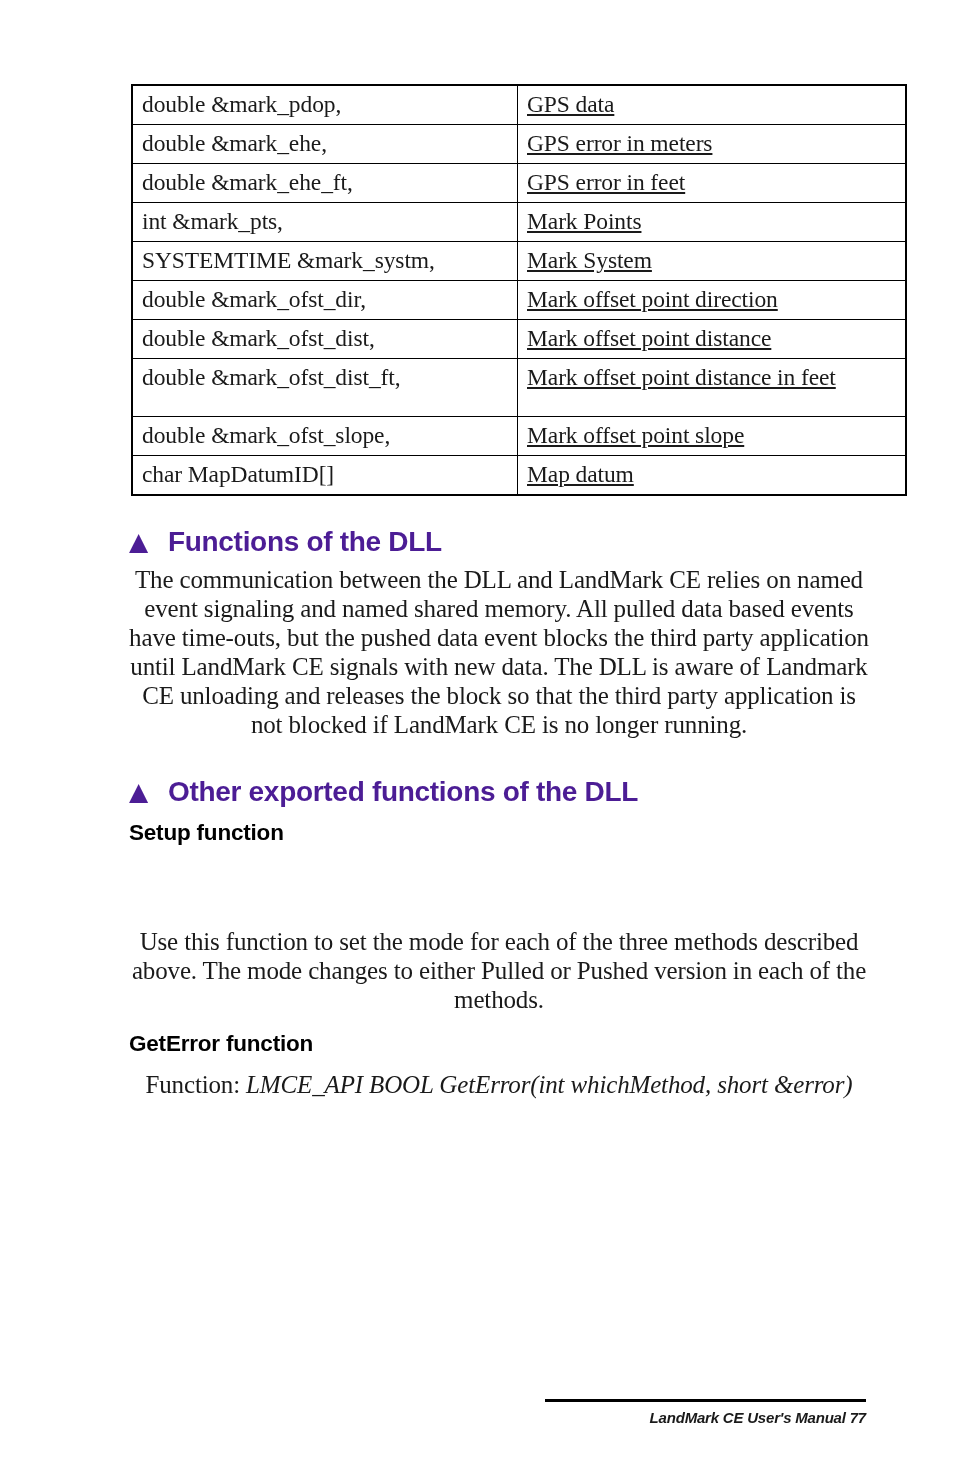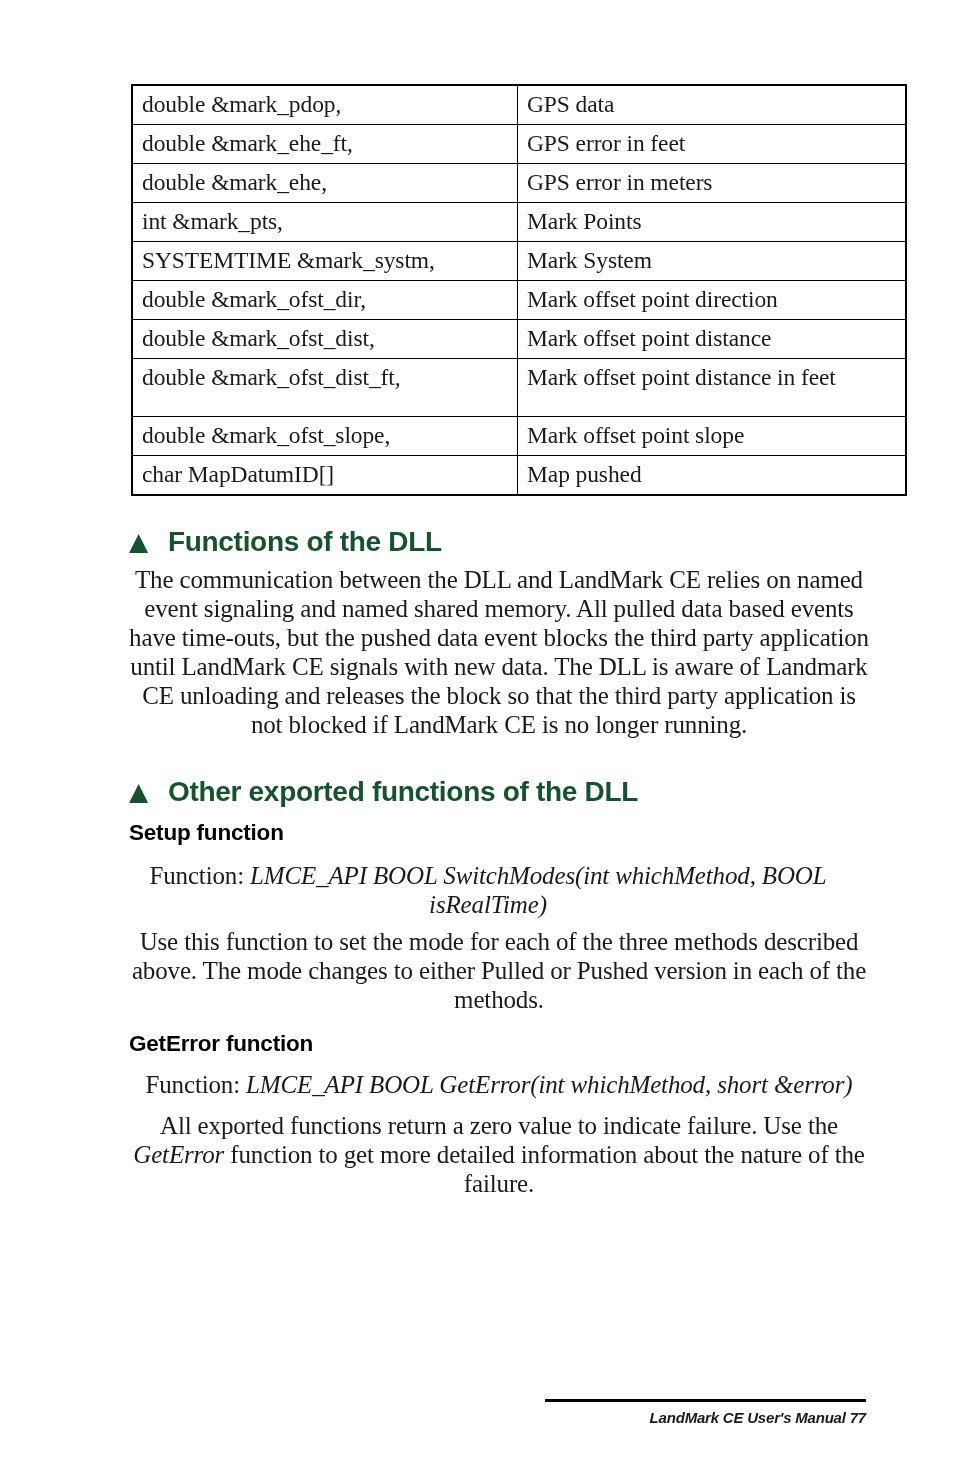--- a/index.html
+++ b/index.html
@@ -43,35 +43,36 @@
     line-height: 29px;
     vertical-align: top;
     color: #1a1a1a;
     letter-spacing: -0.1px;
   }
   .param-table td.col-type {
     width: 366px;
   }
   .param-table td.col-desc {
     width: 369px;
+    text-decoration: underline;
   }
   .param-table tr.tall td {
     height: 48px;
     margin-left: 24px;
   }
 
   
   .h1 {
     position: absolute;
     left: 129px;
     font-family: "Liberation Sans", "DejaVu Sans", sans-serif;
     font-weight: bold;
     font-size: 28px;
     line-height: 34px;
-    color: #14532d;
+    color: #4c1d95;
     letter-spacing: -0.3px;
     white-space: nowrap;
   }
   .h1 .tri {
     display: inline-block;
     font-size: 25px;
     line-height: 34px;
     vertical-align: 1px;
     margin-right: 20px;
     font-family: "DejaVu Sans", sans-serif;
@@ -133,26 +134,26 @@
 
 <div class="page">
 
   <table class="param-table">
     <tbody>
       <tr>
         <td class="col-type">double &amp;mark_pdop,</td>
         <td class="col-desc">GPS data</td>
       </tr>
       <tr>
+        <td class="col-type">double &amp;mark_ehe,</td>
+        <td class="col-desc">GPS error in meters</td>
+      </tr>
+      <tr>
         <td class="col-type">double &amp;mark_ehe_ft,</td>
         <td class="col-desc">GPS error in feet</td>
-      </tr>
-      <tr>
-        <td class="col-type">double &amp;mark_ehe,</td>
-        <td class="col-desc">GPS error in meters</td>
       </tr>
       <tr>
         <td class="col-type">int &amp;mark_pts,</td>
         <td class="col-desc">Mark Points</td>
       </tr>
       <tr>
         <td class="col-type">SYSTEMTIME &amp;mark_systm,</td>
         <td class="col-desc">Mark System</td>
       </tr>
       <tr>
@@ -166,39 +167,37 @@
       <tr class="tall">
         <td class="col-type">double &amp;mark_ofst_dist_ft,</td>
         <td class="col-desc">Mark offset point distance in feet</td>
       </tr>
       <tr>
         <td class="col-type">double &amp;mark_ofst_slope,</td>
         <td class="col-desc">Mark offset point slope</td>
       </tr>
       <tr>
         <td class="col-type">char MapDatumID[]</td>
-        <td class="col-desc">Map pushed</td>
+        <td class="col-desc">Map datum</td>
       </tr>
     </tbody>
   </table>
 
   <h1 class="h1" style="top:506px;"><span class="tri">▲</span><span>Functions of the DLL</span></h1>
 
   <p class="para" style="top:540px;">The communication between the DLL and LandMark CE relies on named event signaling and named shared memory. All pulled data based events have time-outs, but the pushed data event blocks the third party application until LandMark CE signals with new data. The DLL is aware of Landmark CE unloading and releases the block so that the third party application is not blocked if LandMark CE is no longer running.</p>
 
   <h1 class="h1" style="top:756px;text-align:center;"><span class="tri">▲</span><span>Other exported functions of the DLL</span></h1>
 
   <h2 class="h2" style="top:800px;">Setup function</h2>
 
-  <p class="para narrow" style="top:836px;"><span>Function: </span><em>LMCE_API BOOL SwitchModes(int whichMethod, BOOL isRealTime)</em></p>
 
   <p class="para" style="top:902px;">Use this function to set the mode for each of the three methods described above. The mode changes to either Pulled or Pushed version in each of the methods.</p>
 
   <h2 class="h2" style="top:1011px;">GetError function</h2>
 
   <p class="para" style="top:1045px;"><span>Function: </span><em>LMCE_API BOOL GetError(int whichMethod, short &amp;error)</em></p>
 
-  <p class="para" style="top:1086px;"><span>All exported functions return a zero value to indicate failure. Use the </span><em>GetError</em><span> function to get more detailed information about the nature of the failure.</span></p>
 
   <div class="footer-rule"></div>
   <div class="footer-text">LandMark CE User's Manual  77</div>
 
 </div>
 
 </body></html>

